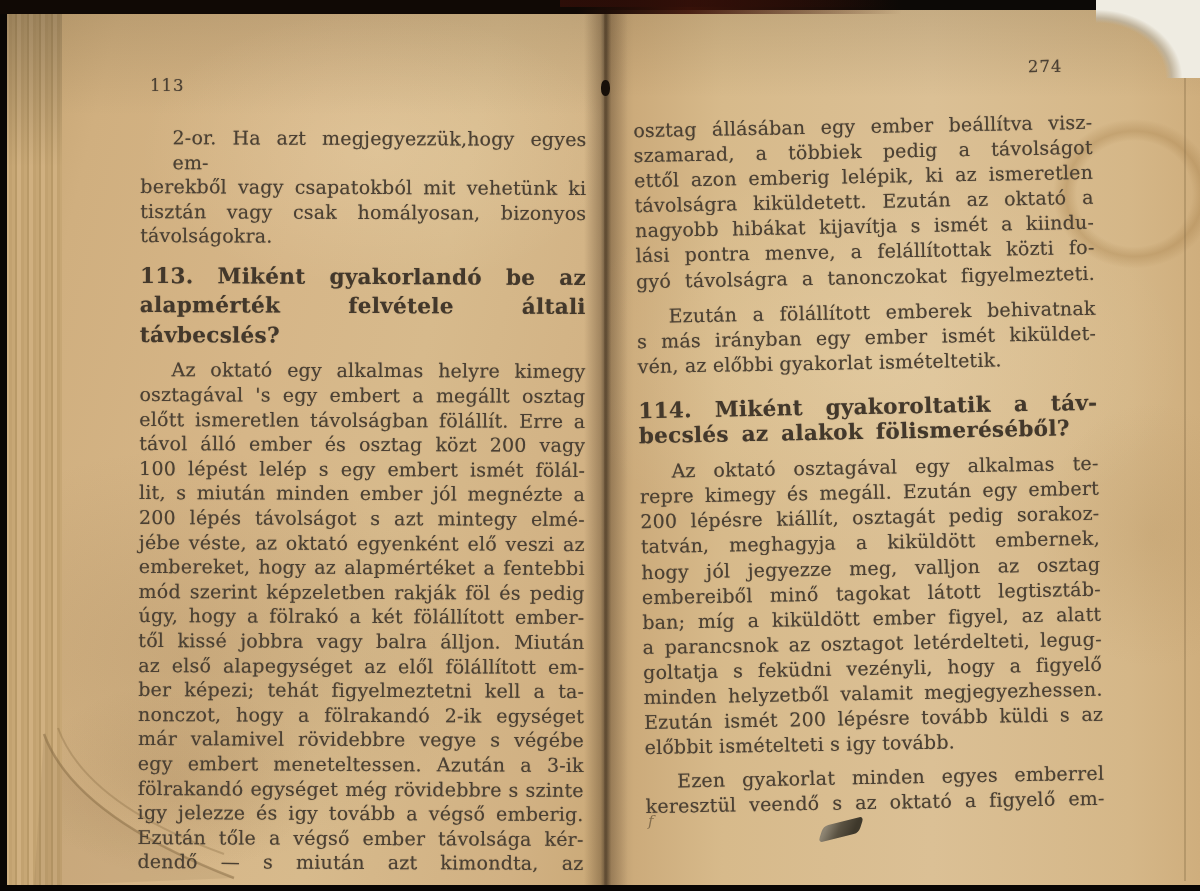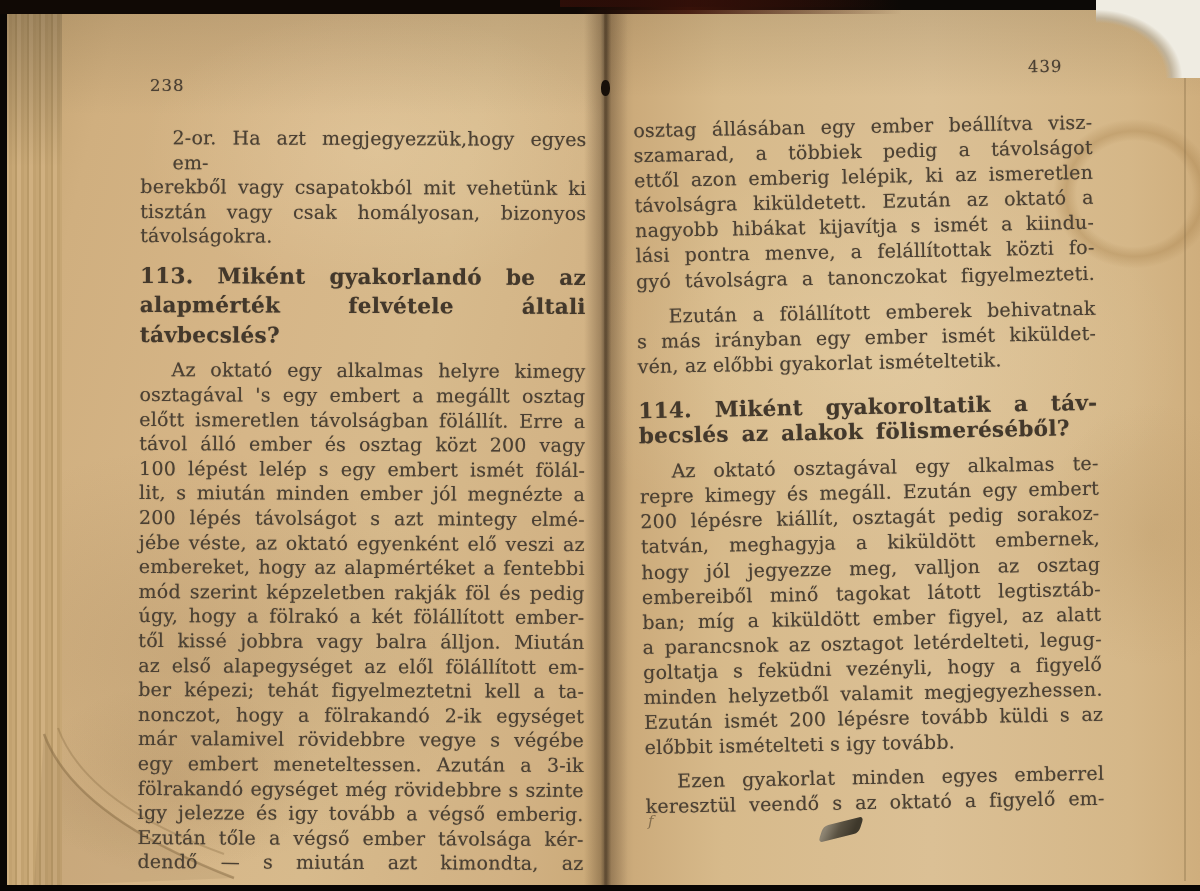--- a/index.html
+++ b/index.html
@@ -102,22 +102,22 @@
   <div id="gutter"></div>
   <div id="top-band"></div>
   <div id="top-band2"></div>
   <div id="corner-white"></div>
   <div id="bottom-line"></div>
   <div id="right-edge-line"></div>
   <div id="blot"></div>
   <div id="speck"></div>
   <div id="mark-f">f</div>
 
-  <div id="pagenum-left" class="pagenum">238</div>
-  <div id="pagenum-right" class="pagenum">439</div>
+  <div id="pagenum-left" class="pagenum">113</div>
+  <div id="pagenum-right" class="pagenum">274</div>
 
   <div id="text-left" class="textcol">
     <div class="para">
         <div class="tline in">2-or. Ha azt megjegyezzük,hogy egyes em-</div>
         <div class="tline">berekből vagy csapatokból mit vehetünk ki</div>
         <div class="tline">tisztán vagy csak homályosan, bizonyos</div>
         <div class="tline end">távolságokra.</div>
       </div>
     <div class="heading">
         <div class="tline">113. Miként gyakorlandó be az</div>

